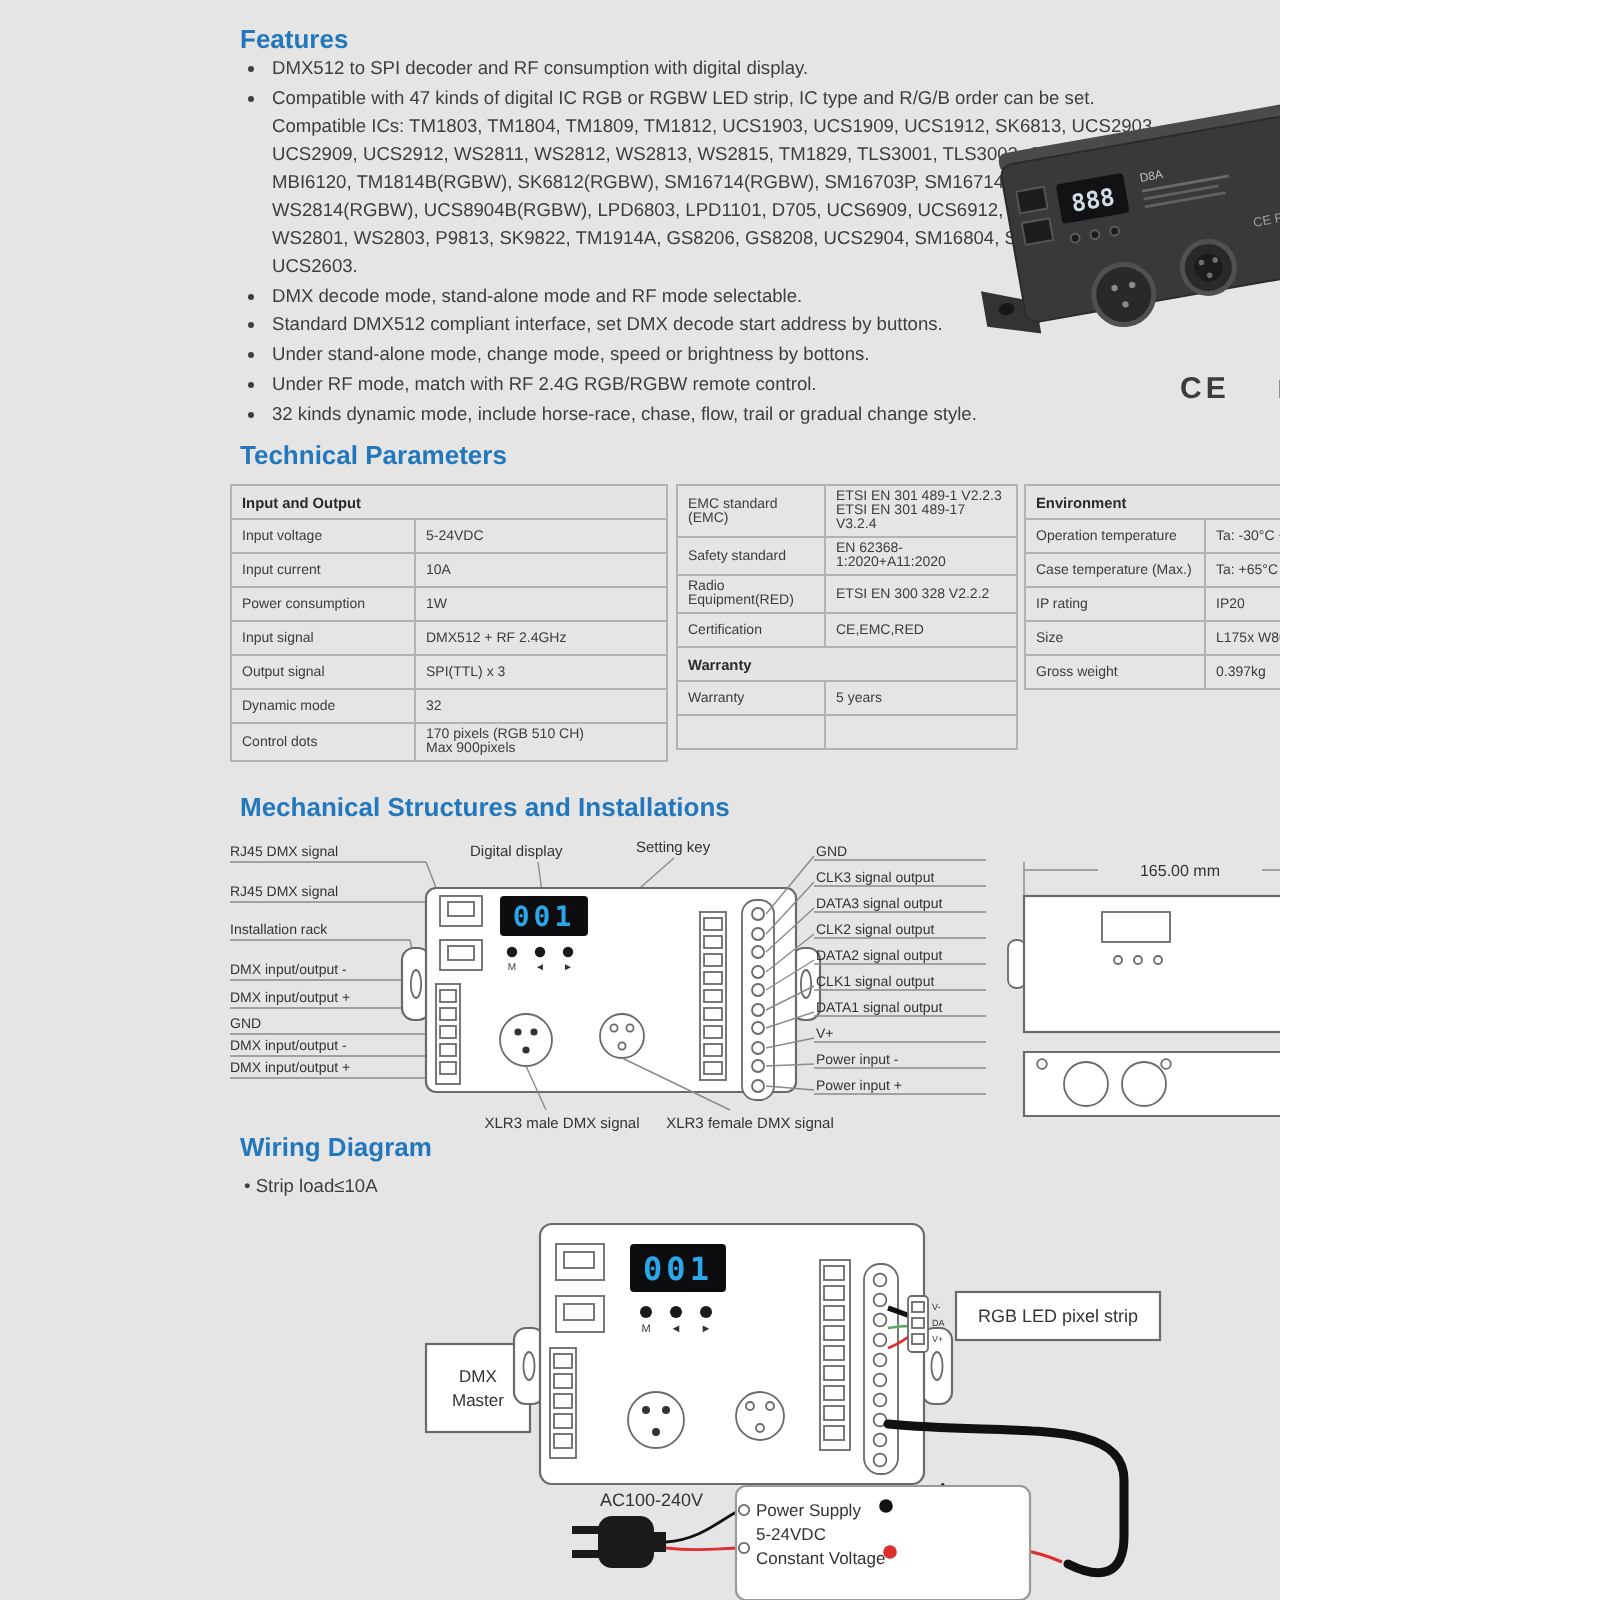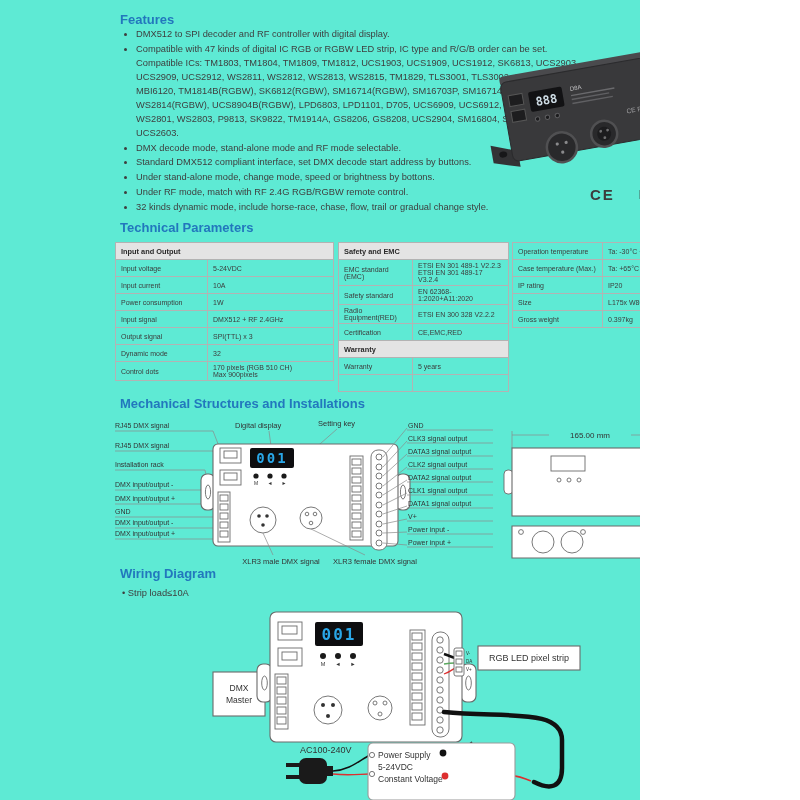--- a/index.html
+++ b/index.html
@@ -1,16 +1,16 @@
 <!DOCTYPE html>
 <html><head>
 <meta charset="utf-8">
 <style>
   html,body{margin:0;padding:0;background:#fff;}
-  #page{position:relative;width:640px;height:800px;background:#5eead4;overflow:hidden;
+  #page{position:relative;width:640px;height:800px;background:#e5e5e5;overflow:hidden;
         font-family:"Liberation Sans",sans-serif;}
   .sec-title{position:absolute;font-size:13px;font-weight:bold;color:#2277bd;}
   
   #features-list{position:absolute;left:122px;top:28px;width:458px;margin:0;
     padding:0 0 0 14px;font-size:9.3px;line-height:1.5;color:#3e3e3e;}
   #features-list li{margin:0 0 1px 0;}
   
   .ptable{position:absolute;border-collapse:collapse;font-size:7px;color:#3c3c3c;table-layout:fixed;}
   .ptable td{border:1px solid #b3b3b3;padding:2px 5px;height:12px;vertical-align:middle;overflow:hidden;}
   .ptable tr.hdr td{background:#e4e4e4;font-weight:bold;font-size:7.4px;color:#2a2a2a;}
@@ -32,21 +32,21 @@
   #certs .rohs,#certs .red{font-size:13px;font-weight:bold;}
   #certs .emc{font-size:8px;border:1px solid #5a5a5a;padding:0 8px;border-radius:2px;color:#5a5a5a;}
 </style>
 </head>
 <body>
 
 <div id="page">
 
   <div class="sec-title" style="left:120px;top:12px;">Features</div>
   <ul id="features-list">
-    <li>DMX512 to SPI decoder and RF controller with digital display.</li>
+    <li>DMX512 to SPI decoder and RF consumption with digital display.</li>
     <li>Compatible with 47 kinds of digital IC RGB or RGBW LED strip, IC type and R/G/B order can be set. Compatible ICs: TM1803, TM1804, TM1809, TM1812, UCS1903, UCS1909, UCS1912, SK6813, UCS2903, UCS2909, UCS2912, WS2811, WS2812, WS2813, WS2815, TM1829, TLS3001, TLS3002, GW6205, MBI6120, TM1814B(RGBW), SK6812(RGBW), SM16714(RGBW), SM16703P, SM16714D, WS2813(RGBW), WS2814(RGBW), UCS8904B(RGBW), LPD6803, LPD1101, D705, UCS6909, UCS6912, LPD8803, LPD8806, WS2801, WS2803, P9813, SK9822, TM1914A, GS8206, GS8208, UCS2904, SM16804, SM16825, UCS5603, UCS2603.</li>
     <li>DMX decode mode, stand-alone mode and RF mode selectable.</li>
     <li>Standard DMX512 compliant interface, set DMX decode start address by buttons.</li>
     <li>Under stand-alone mode, change mode, speed or brightness by bottons.</li>
     <li>Under RF mode, match with RF 2.4G RGB/RGBW remote control.</li>
     <li>32 kinds dynamic mode, include horse-race, chase, flow, trail or gradual change style.</li>
   </ul>
 
   <svg style="position:absolute;left:478px;top:26px;" width="222" height="162" viewBox="0 0 222 162">
     <g transform="rotate(-10 111 85)">
@@ -132,23 +132,20 @@
         </tr>
   </tbody>
     </table>
 
   <table class="ptable" style="left:338px;top:242px;width:170px;">
     <colgroup>
         <col style="width:74px">
         <col style="width:96px">
       </colgroup>
     <tbody>
-        <tr class="hdr">
-          <td colspan="2">Safety and EMC</td>
-        </tr>
     <tr>
           <td>EMC standard (EMC)</td>
         <td>
           <div>ETSI EN 301 489-1 V2.2.3</div>
             <div>ETSI EN 301 489-17 V3.2.4</div>
         </td>
         </tr>
     <tr>
           <td>Safety standard</td>
           <td>EN 62368-1:2020+A11:2020</td>
@@ -174,20 +171,23 @@
         </tr>
   </tbody>
     </table>
 
   <table class="ptable" style="left:512px;top:242px;width:180px;">
     <colgroup>
         <col style="width:90px">
         <col style="width:90px">
       </colgroup>
     <tbody>
+        <tr class="hdr">
+          <td colspan="2">Environment</td>
+        </tr>
     <tr>
           <td>Operation temperature</td>
           <td>Ta: -30°C ~ +55°C</td>
         </tr>
     <tr>
           <td>Case temperature (Max.)</td>
           <td>Ta: +65°C</td>
         </tr>
     <tr>
           <td>IP rating</td>

